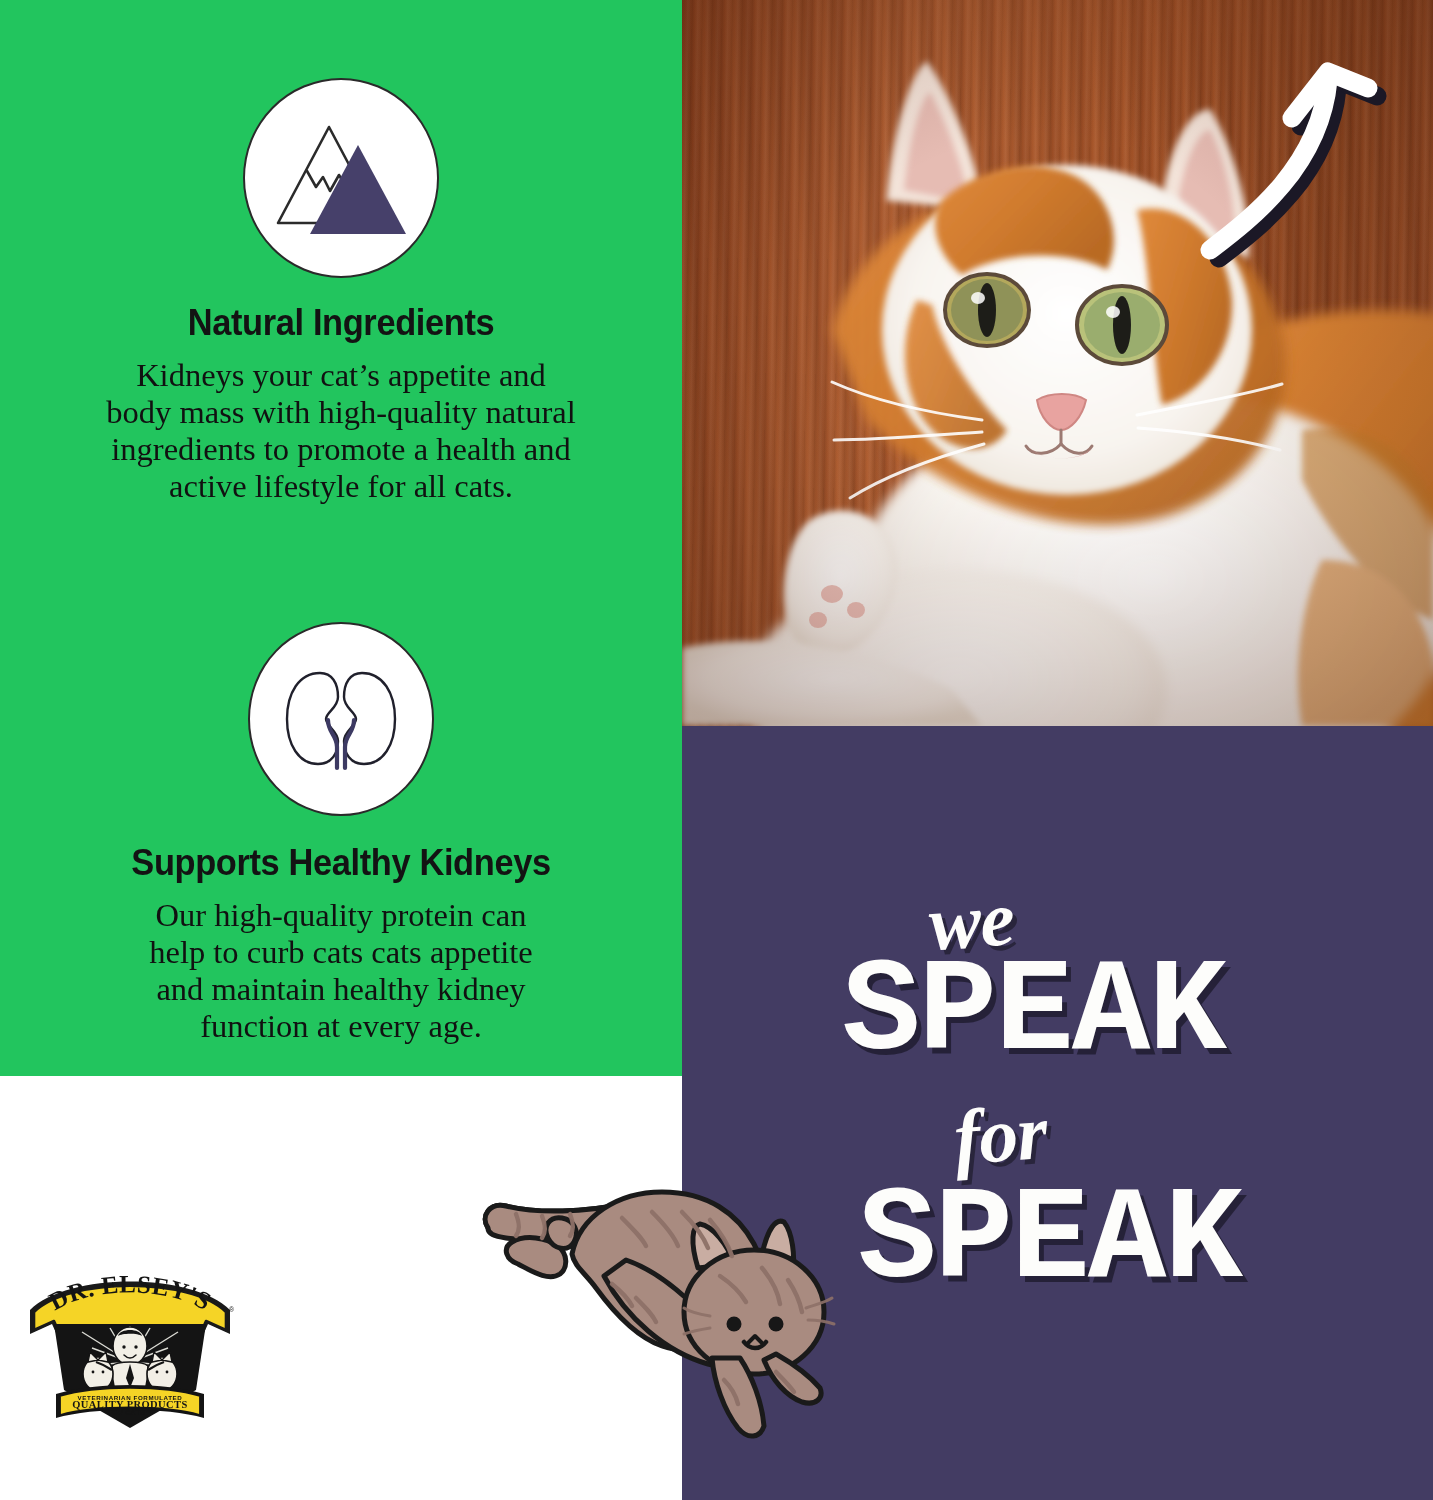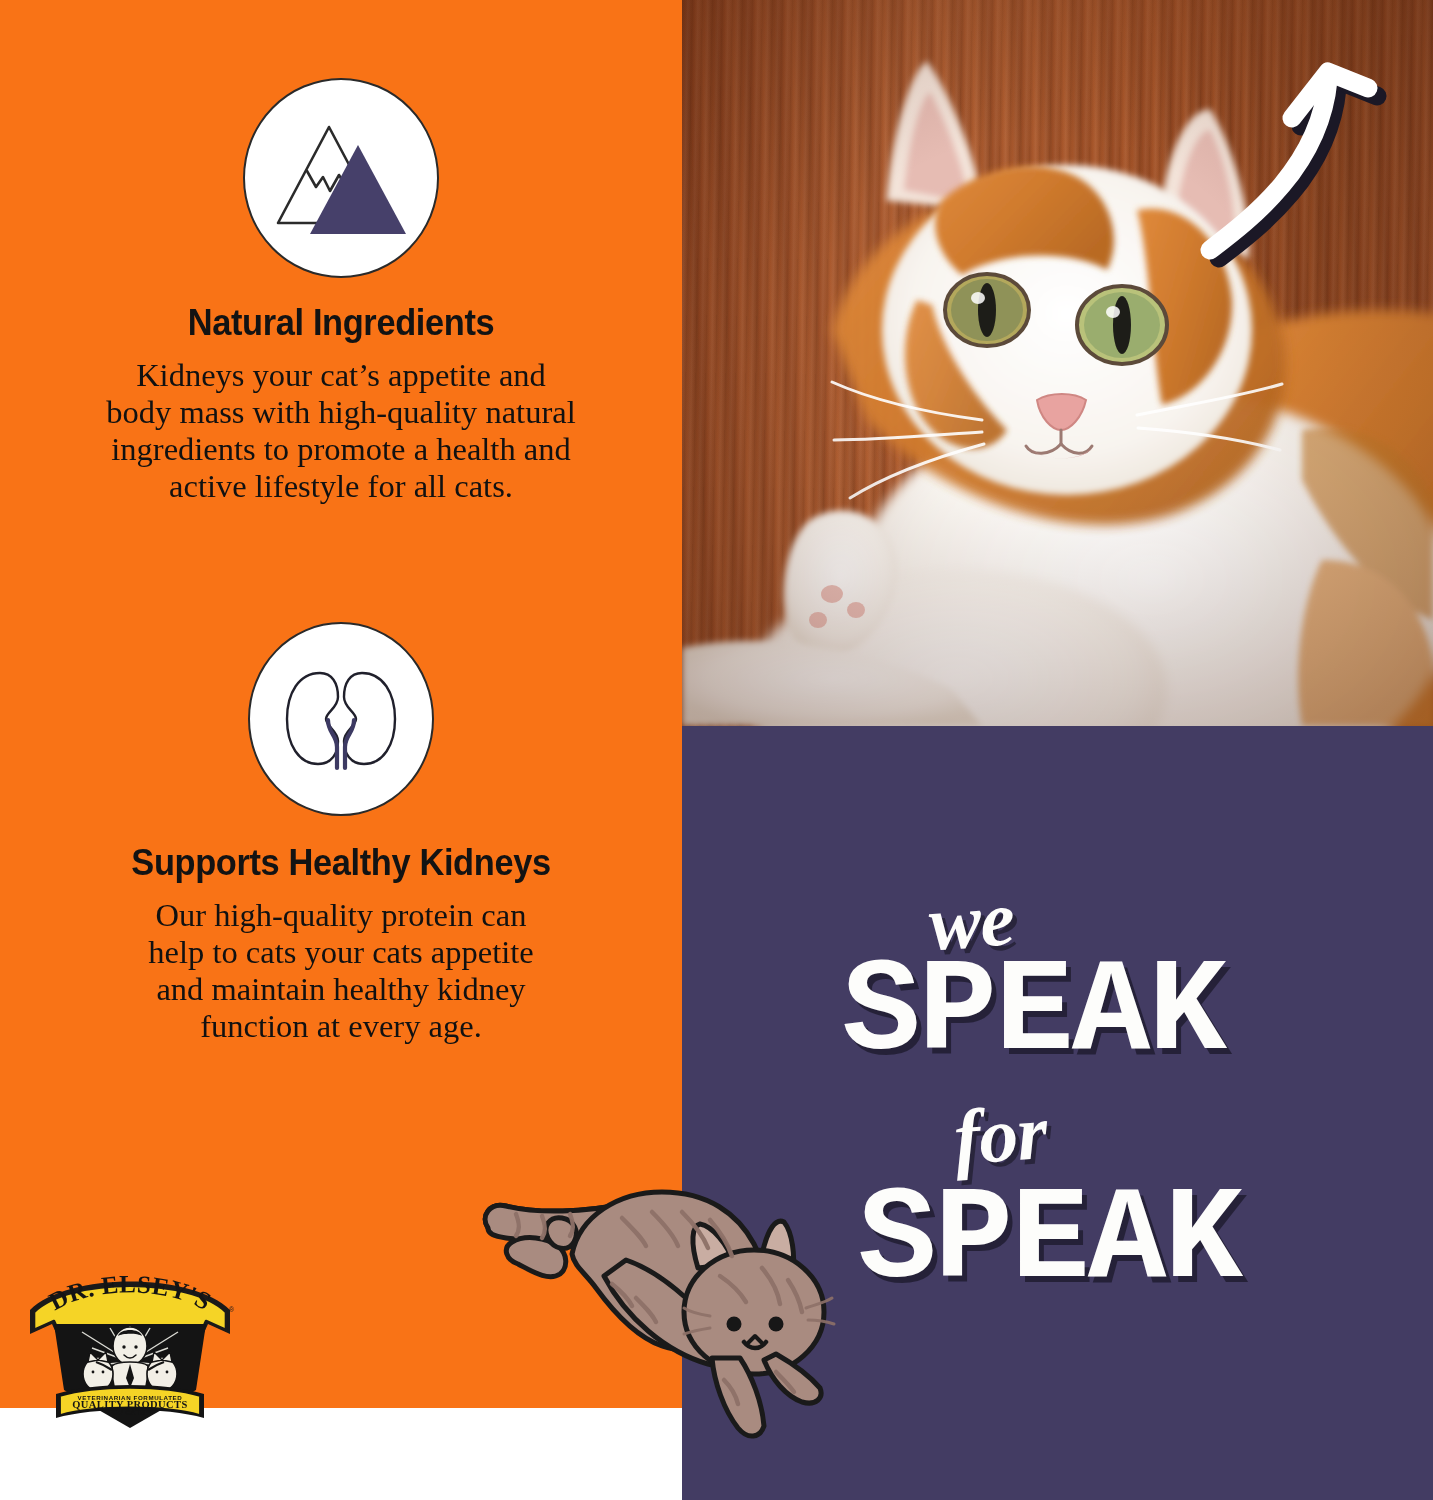--- a/index.html
+++ b/index.html
@@ -4,21 +4,21 @@
 <style>
   html,body{margin:0;padding:0;background:#ffffff;}
   body{
     width:1433px;height:1500px;position:relative;overflow:hidden;
     font-family:"Liberation Sans", sans-serif;
     -webkit-font-smoothing:antialiased;
   }
   .root{position:absolute;inset:0;background:#ffffff;}
 
   
-  .left-col{position:absolute;left:0;top:0;width:682px;height:1408px;background:#f97316;}
+  .left-col{position:absolute;left:0;top:0;width:682px;height:1076px;background:#22c55e;}
 
   .feature{position:absolute;left:0;width:682px;text-align:center;}
   .feature-1{top:78px;}
   .feature-2{top:622px;}
 
   .icon-circle{
     width:196px;height:196px;margin:0 auto;
     border:2px solid #2a2a2a;border-radius:50%;
     display:flex;align-items:center;justify-content:center;
     background:#fff;box-sizing:border-box;
@@ -143,21 +143,21 @@
 
           <path d="M86 10 C107 10 119 30 119 56 C119 82 107 101 88 101 C74 101 68 90 68 78
                    C68 68 80 63 80 56 C80 49 68 45 68 34 C68 20 74 10 86 10 Z" fill="#ffffff" stroke="#20202c" stroke-width="2.4" stroke-linejoin="round"></path>
 
           <path d="M52 57 C52 70 61 72 61 84 L61 105" fill="none" stroke="#3d3a63" stroke-width="4.2" stroke-linecap="round"></path>
           <path d="M78 57 C78 70 69 72 69 84 L69 105" fill="none" stroke="#3d3a63" stroke-width="4.2" stroke-linecap="round"></path>
         </svg>
       </div>
       <div class="feature-title">Supports Healthy Kidneys</div>
       <div class="feature-body">Our high-quality protein can
-help to cats your cats appetite
+help to curb cats cats appetite
 and maintain healthy kidney
 function at every age.</div>
     </div>
 
     <div class="logo">
       <svg width="220" height="180" viewBox="0 0 220 180" aria-hidden="true">
 
         <path d="M10 48 C48 10 172 10 210 48 L210 72 L188 62 L178 84 L154 70
                  L110 78 L66 70 L42 84 L32 62 L10 72 Z" fill="#1a1a1a"></path>
         <path d="M14 50 C50 15 170 15 206 50 L206 68 L186 59 L177 79 L153 66

